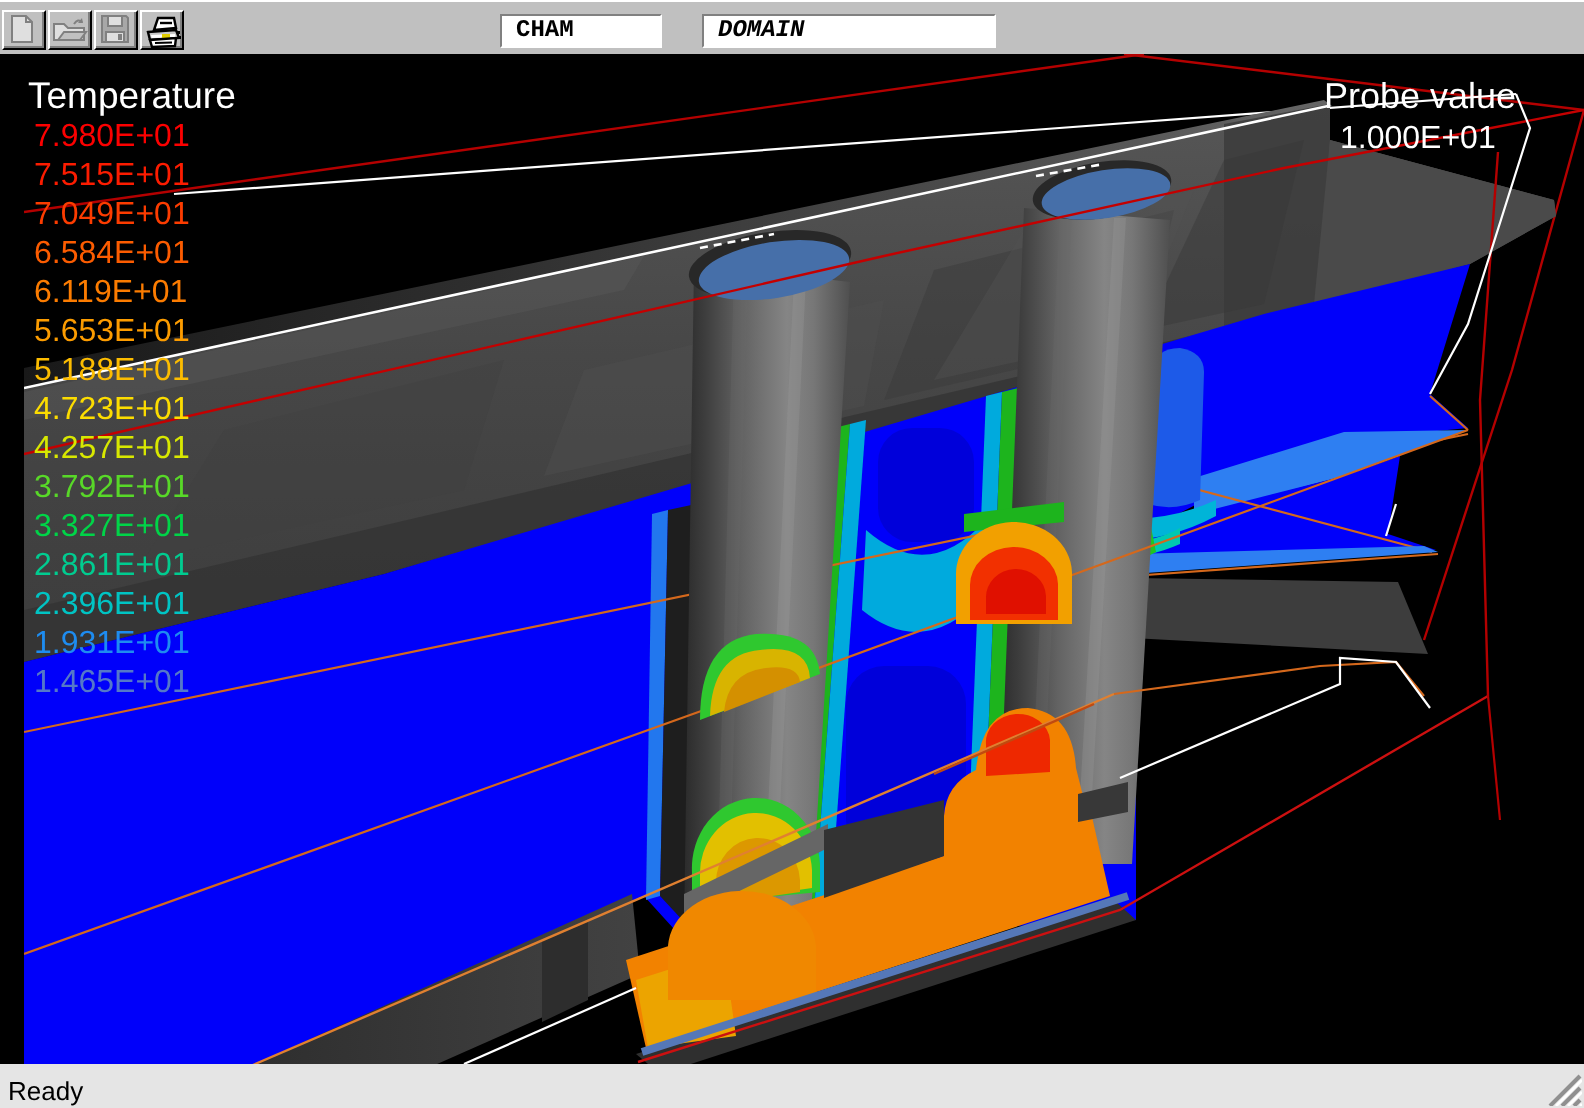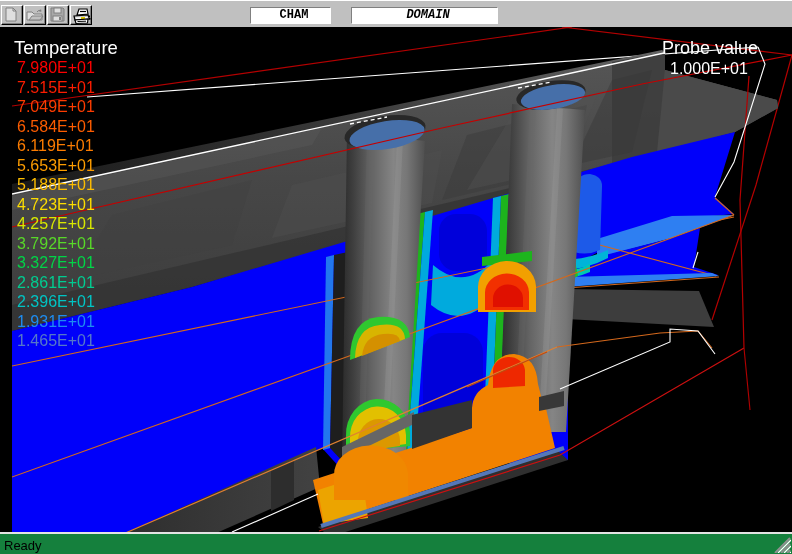--- a/index.html
+++ b/index.html
@@ -1,21 +1,21 @@
 <!DOCTYPE html>
 <html><head>
 <meta charset="utf-8">
 <style>
   html,body{margin:0;padding:0;width:792px;height:554px;overflow:hidden;background:#000;}
   body{font-family:"Liberation Sans",sans-serif;position:relative;}
-  #toolbar{position:absolute;left:0;top:0;width:792px;height:27px;background:#c0c0c0;border-top:1px solid #ffffff;box-sizing:border-box;text-align:center;}
+  #toolbar{position:absolute;left:0;top:0;width:792px;height:27px;background:#c0c0c0;border-top:1px solid #ffffff;box-sizing:border-box;}
   .tbtn{position:absolute;top:4px;width:22px;height:20px;background:#c0c0c0;border-top:1px solid #ffffff;border-left:1px solid #ffffff;border-right:1px solid #000000;border-bottom:1px solid #000000;box-sizing:border-box;box-shadow:inset -1px -1px 0 #808080;}
   .tfield{position:absolute;top:6px;height:17px;background:#ffffff;border-top:1px solid #808080;border-left:1px solid #808080;border-right:1px solid #ffffff;border-bottom:1px solid #ffffff;box-sizing:border-box;font-family:"Liberation Mono",monospace;font-size:12px;font-weight:bold;color:#000;line-height:15px;padding-left:7px;}
   #canvas{position:absolute;left:12px;top:27px;width:792px;height:507px;background:#000;}
-  #status{position:absolute;left:0;top:532px;width:792px;height:22px;background:#15803d;border-top:2px solid #e4e4e4;box-sizing:border-box;}
+  #status{position:absolute;left:0;top:532px;width:792px;height:22px;background:#e5e5e5;border-top:2px solid #e4e4e4;box-sizing:border-box;}
   #status .txt{position:absolute;left:4px;top:4px;font-size:13px;color:#000;}
 </style>
 </head>
 <body>
 <div id="canvas">
 <svg width="792" height="507" viewBox="0 27 792 507">
   <rect x="0" y="27" width="792" height="507" fill="#000000"></rect>
   <defs>
     <linearGradient id="topband" x1="0" y1="0" x2="1" y2="0">
       <stop offset="0" stop-color="#191919"></stop>

